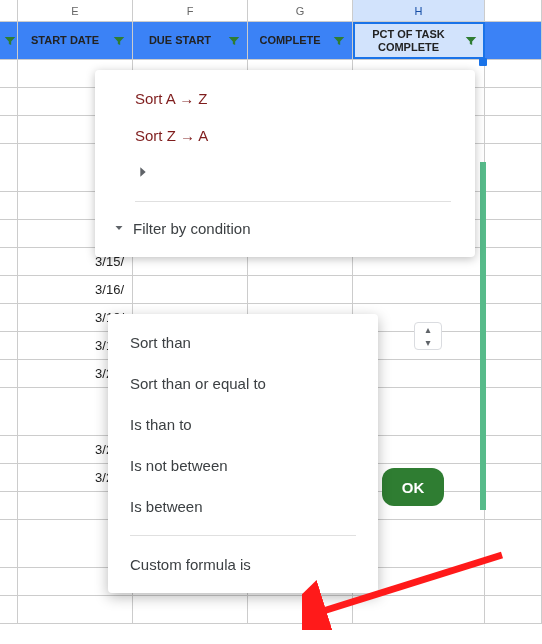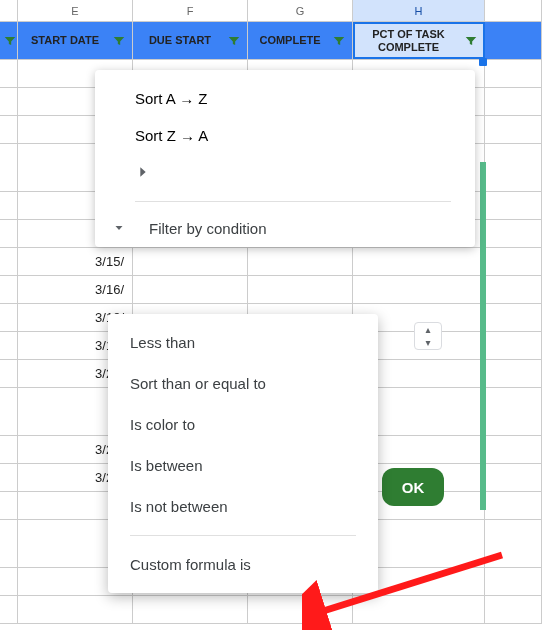--- a/index.html
+++ b/index.html
@@ -93,37 +93,37 @@
     left: 95px;
     width: 380px;
     background:#fff;
     box-shadow: 0 2px 10px rgba(0,0,0,0.25);
     border-radius: 4px;
     z-index: 20;
     padding: 10px 0 0 0;
   }
   .top-popup .item {
     font-size: 15px;
-    color: #000000;
+    color: #7f1d1d;
     padding: 10px 9px 10px 40px;
     display:flex;
     align-items:center;
     justify-content: space-between;
     cursor:default;
   }
   .top-popup hr {
     border:none;
     border-top:1px solid #e0e0e0;
     margin: 8px 24px 8px 40px;
   }
   .top-popup .expandable .chev svg { width:16px; height:16px; fill:#5f6368; }
   .top-popup .condrow {
     font-size:15px; color:#3c4043;
-    padding: 10px 24px 10px 18px;
-    display:flex; align-items:center; gap:24px;
+    padding: 10px 24px 20px 18px;
+    display:flex; align-items:center; gap:8px;
   }
   .top-popup .condrow .tri svg{width:12px;height:12px;fill:#5f6368;}
   .stepper {
     position:absolute;
     top: 322px;
     left: 414px;
     width: 28px; height: 28px;
     border:1px solid #dadce0;
     border-radius: 4px;
     background:#fff;
@@ -423,25 +423,25 @@
 <div class="stepper">
   <div>▴</div>
   <div>▾</div>
 </div>
 
 <div class="ok-btn">
   <span>OK</span>
 </div>
 
 <div class="sub-popup">
-  <div class="opt">Less than</div>
+  <div class="opt">Sort than</div>
   <div class="opt">Sort than or equal to</div>
-  <div class="opt">Is color to</div>
+  <div class="opt">Is than to</div>
+  <div class="opt">Is not between</div>
   <div class="opt">Is between</div>
-  <div class="opt">Is not between</div>
   <hr>
   <div class="opt">Custom formula is</div>
 </div>
 
 <svg class="arrow" style="left:302px; top:550px;" width="210" height="80" viewBox="0 0 210 80">
   <defs>
     <marker id="ah" viewBox="0 0 10 10" refX="1" refY="5" markerWidth="9" markerHeight="9" orient="auto">
       <path d="M0 0 L10 5 L0 10 z" fill="#ff1a1a"></path>
     </marker>
   </defs>

